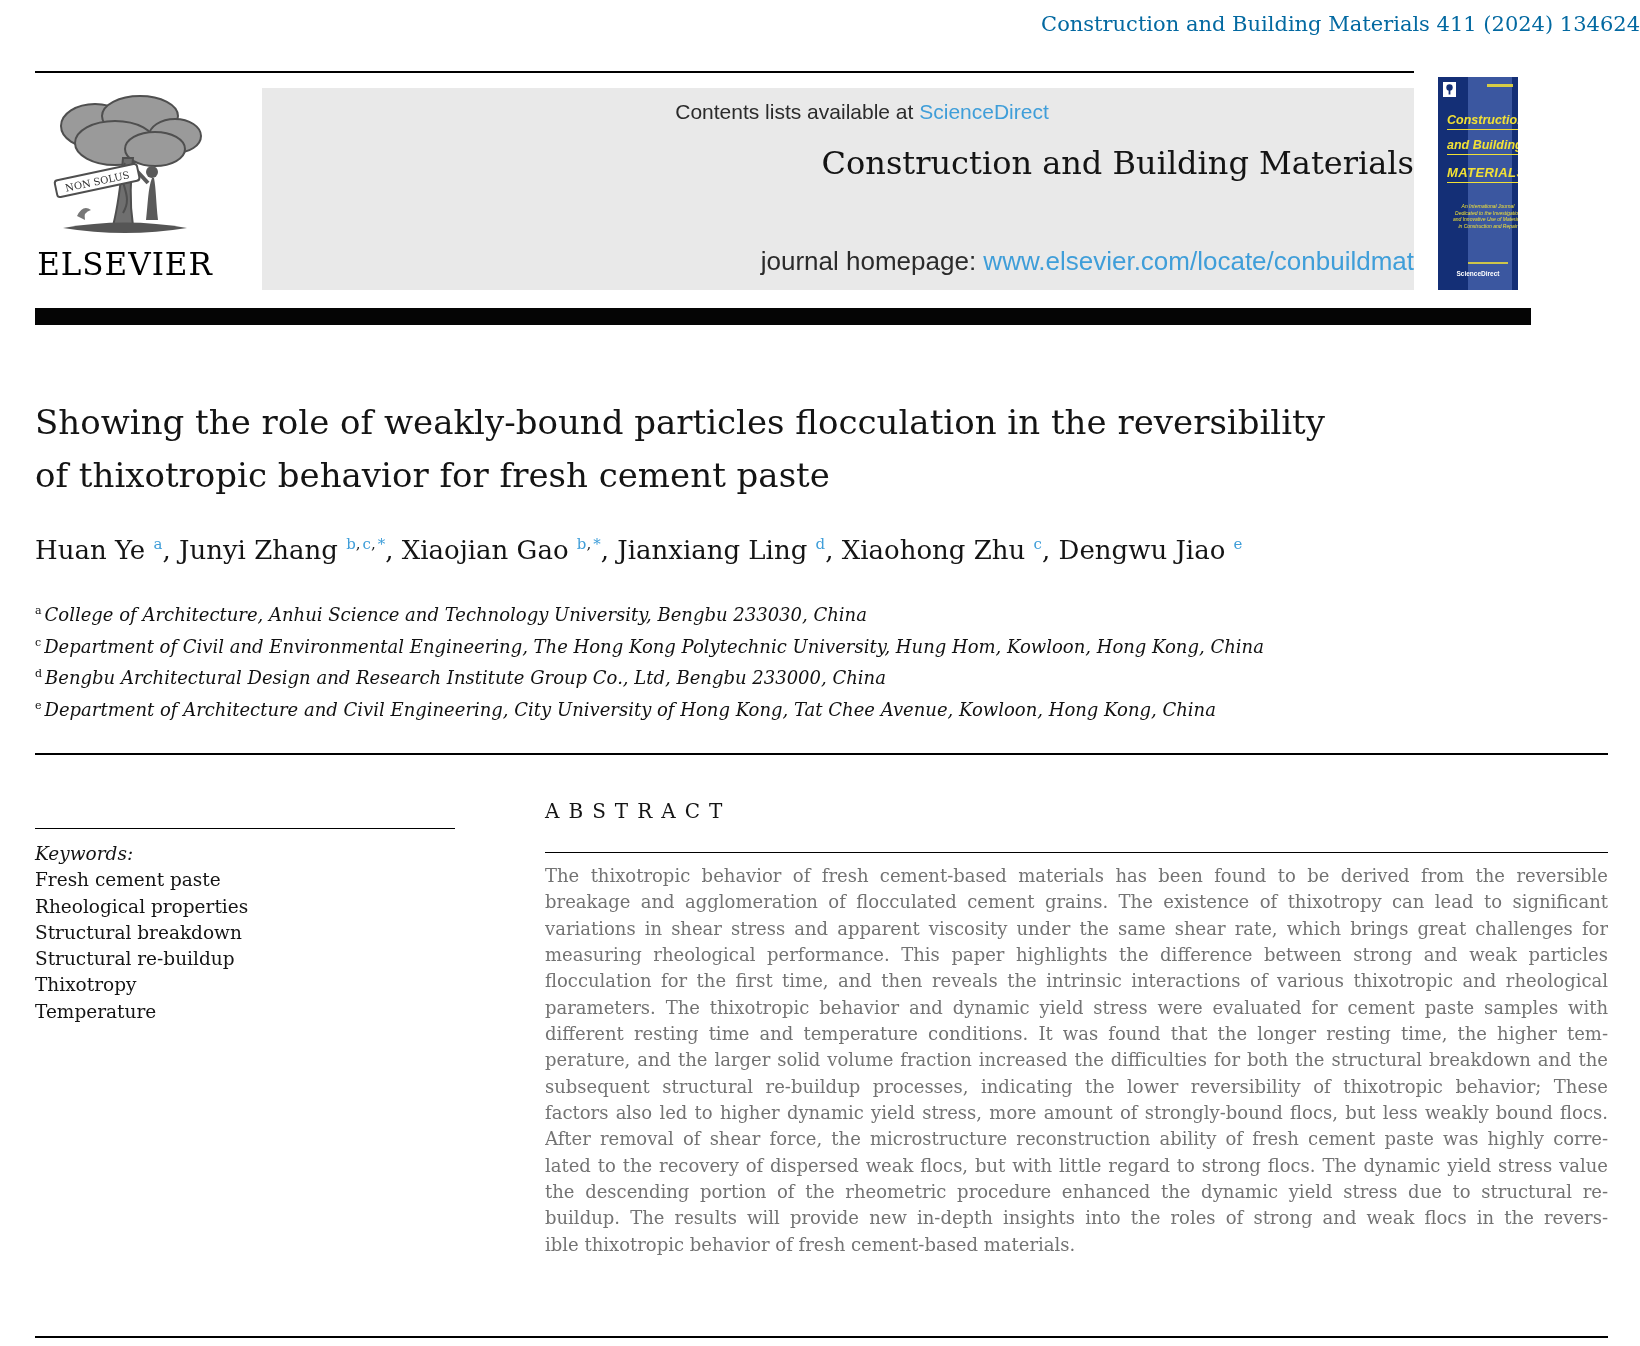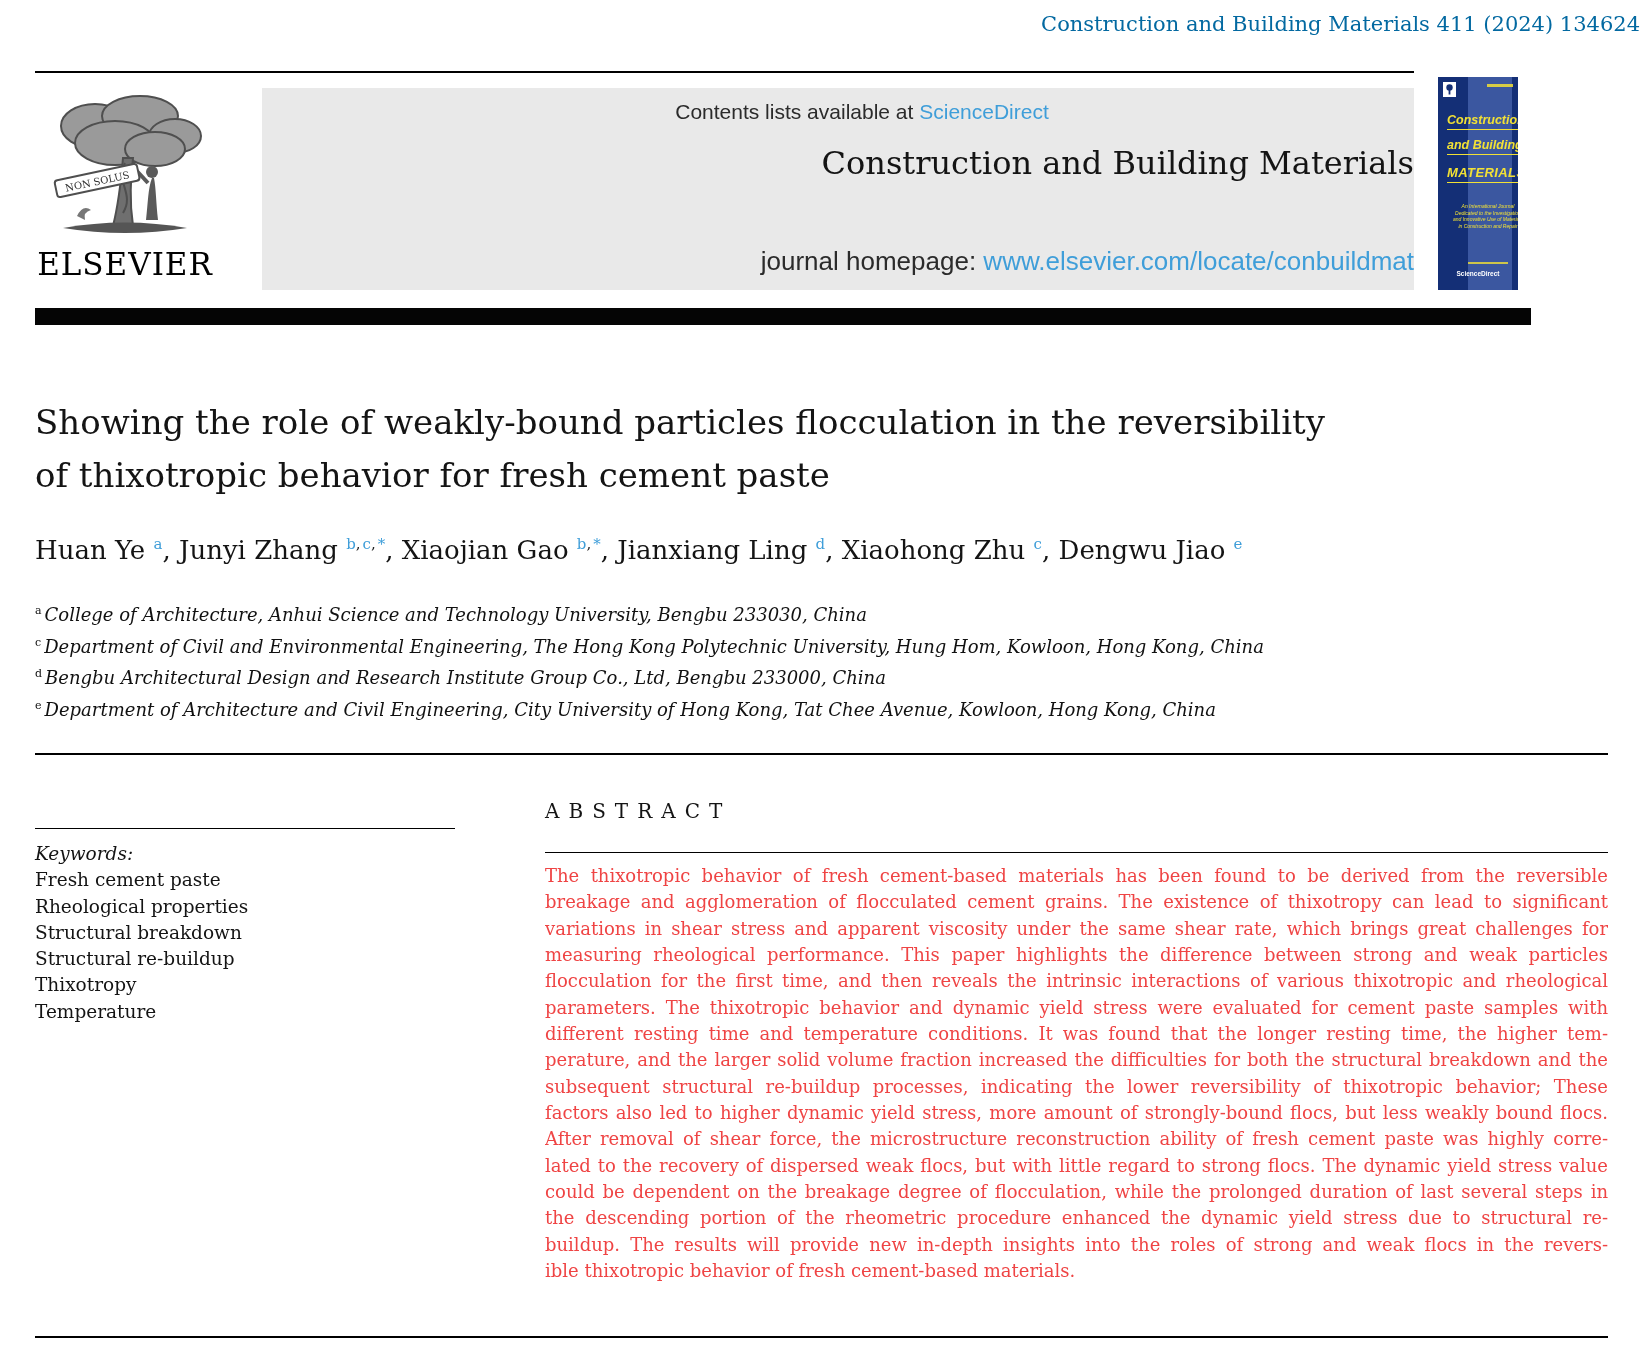--- a/index.html
+++ b/index.html
@@ -65,21 +65,21 @@
   
   #info-col{position:absolute;top:799px;left:35px;width:420px;}
   #abs-col{position:absolute;top:799px;left:545px;width:1063px;}
   .col-heading{font-size:20px;letter-spacing:.45em;color:#141414;line-height:24px;}
   .col-rule{border-top:1.5px solid #000;margin-top:29px;}
 
   #kw-label{margin-top:12px;font-style:italic;font-size:18.5px;line-height:26.3px;}
   .kw-item{font-size:18.5px;line-height:26.3px;}
 
   #abstract{margin-top:10px;}
-  .abs-line{font-size:18px;line-height:26.35px;color:#ef4444;
+  .abs-line{font-size:18px;line-height:26.35px;color:#737373;
     text-align:justify;text-align-last:justify;overflow:hidden;white-space:normal;}
   .abs-line.last{text-align-last:left;}
 </style>
 </head>
 <body>
 
 <div id="citation">Construction and Building Materials 411 (2024) 134624</div>
 
 <div id="top-rule"></div>
 
@@ -173,20 +173,19 @@
       <div class="abs-line">variations in shear stress and apparent viscosity under the same shear rate, which brings great challenges for</div>
       <div class="abs-line">measuring rheological performance. This paper highlights the difference between strong and weak particles</div>
       <div class="abs-line">flocculation for the first time, and then reveals the intrinsic interactions of various thixotropic and rheological</div>
       <div class="abs-line">parameters. The thixotropic behavior and dynamic yield stress were evaluated for cement paste samples with</div>
       <div class="abs-line">different resting time and temperature conditions. It was found that the longer resting time, the higher tem-</div>
       <div class="abs-line">perature, and the larger solid volume fraction increased the difficulties for both the structural breakdown and the</div>
       <div class="abs-line">subsequent structural re-buildup processes, indicating the lower reversibility of thixotropic behavior; These</div>
       <div class="abs-line">factors also led to higher dynamic yield stress, more amount of strongly-bound flocs, but less weakly bound flocs.</div>
       <div class="abs-line">After removal of shear force, the microstructure reconstruction ability of fresh cement paste was highly corre-</div>
       <div class="abs-line">lated to the recovery of dispersed weak flocs, but with little regard to strong flocs. The dynamic yield stress value</div>
-      <div class="abs-line">could be dependent on the breakage degree of flocculation, while the prolonged duration of last several steps in</div>
       <div class="abs-line">the descending portion of the rheometric procedure enhanced the dynamic yield stress due to structural re-</div>
       <div class="abs-line">buildup. The results will provide new in-depth insights into the roles of strong and weak flocs in the revers-</div>
       <div class="abs-line last">ible thixotropic behavior of fresh cement-based materials.</div>
     </div>
 </div>
 
 <div id="bottom-rule" class="rule"></div>
 
 </body></html>

